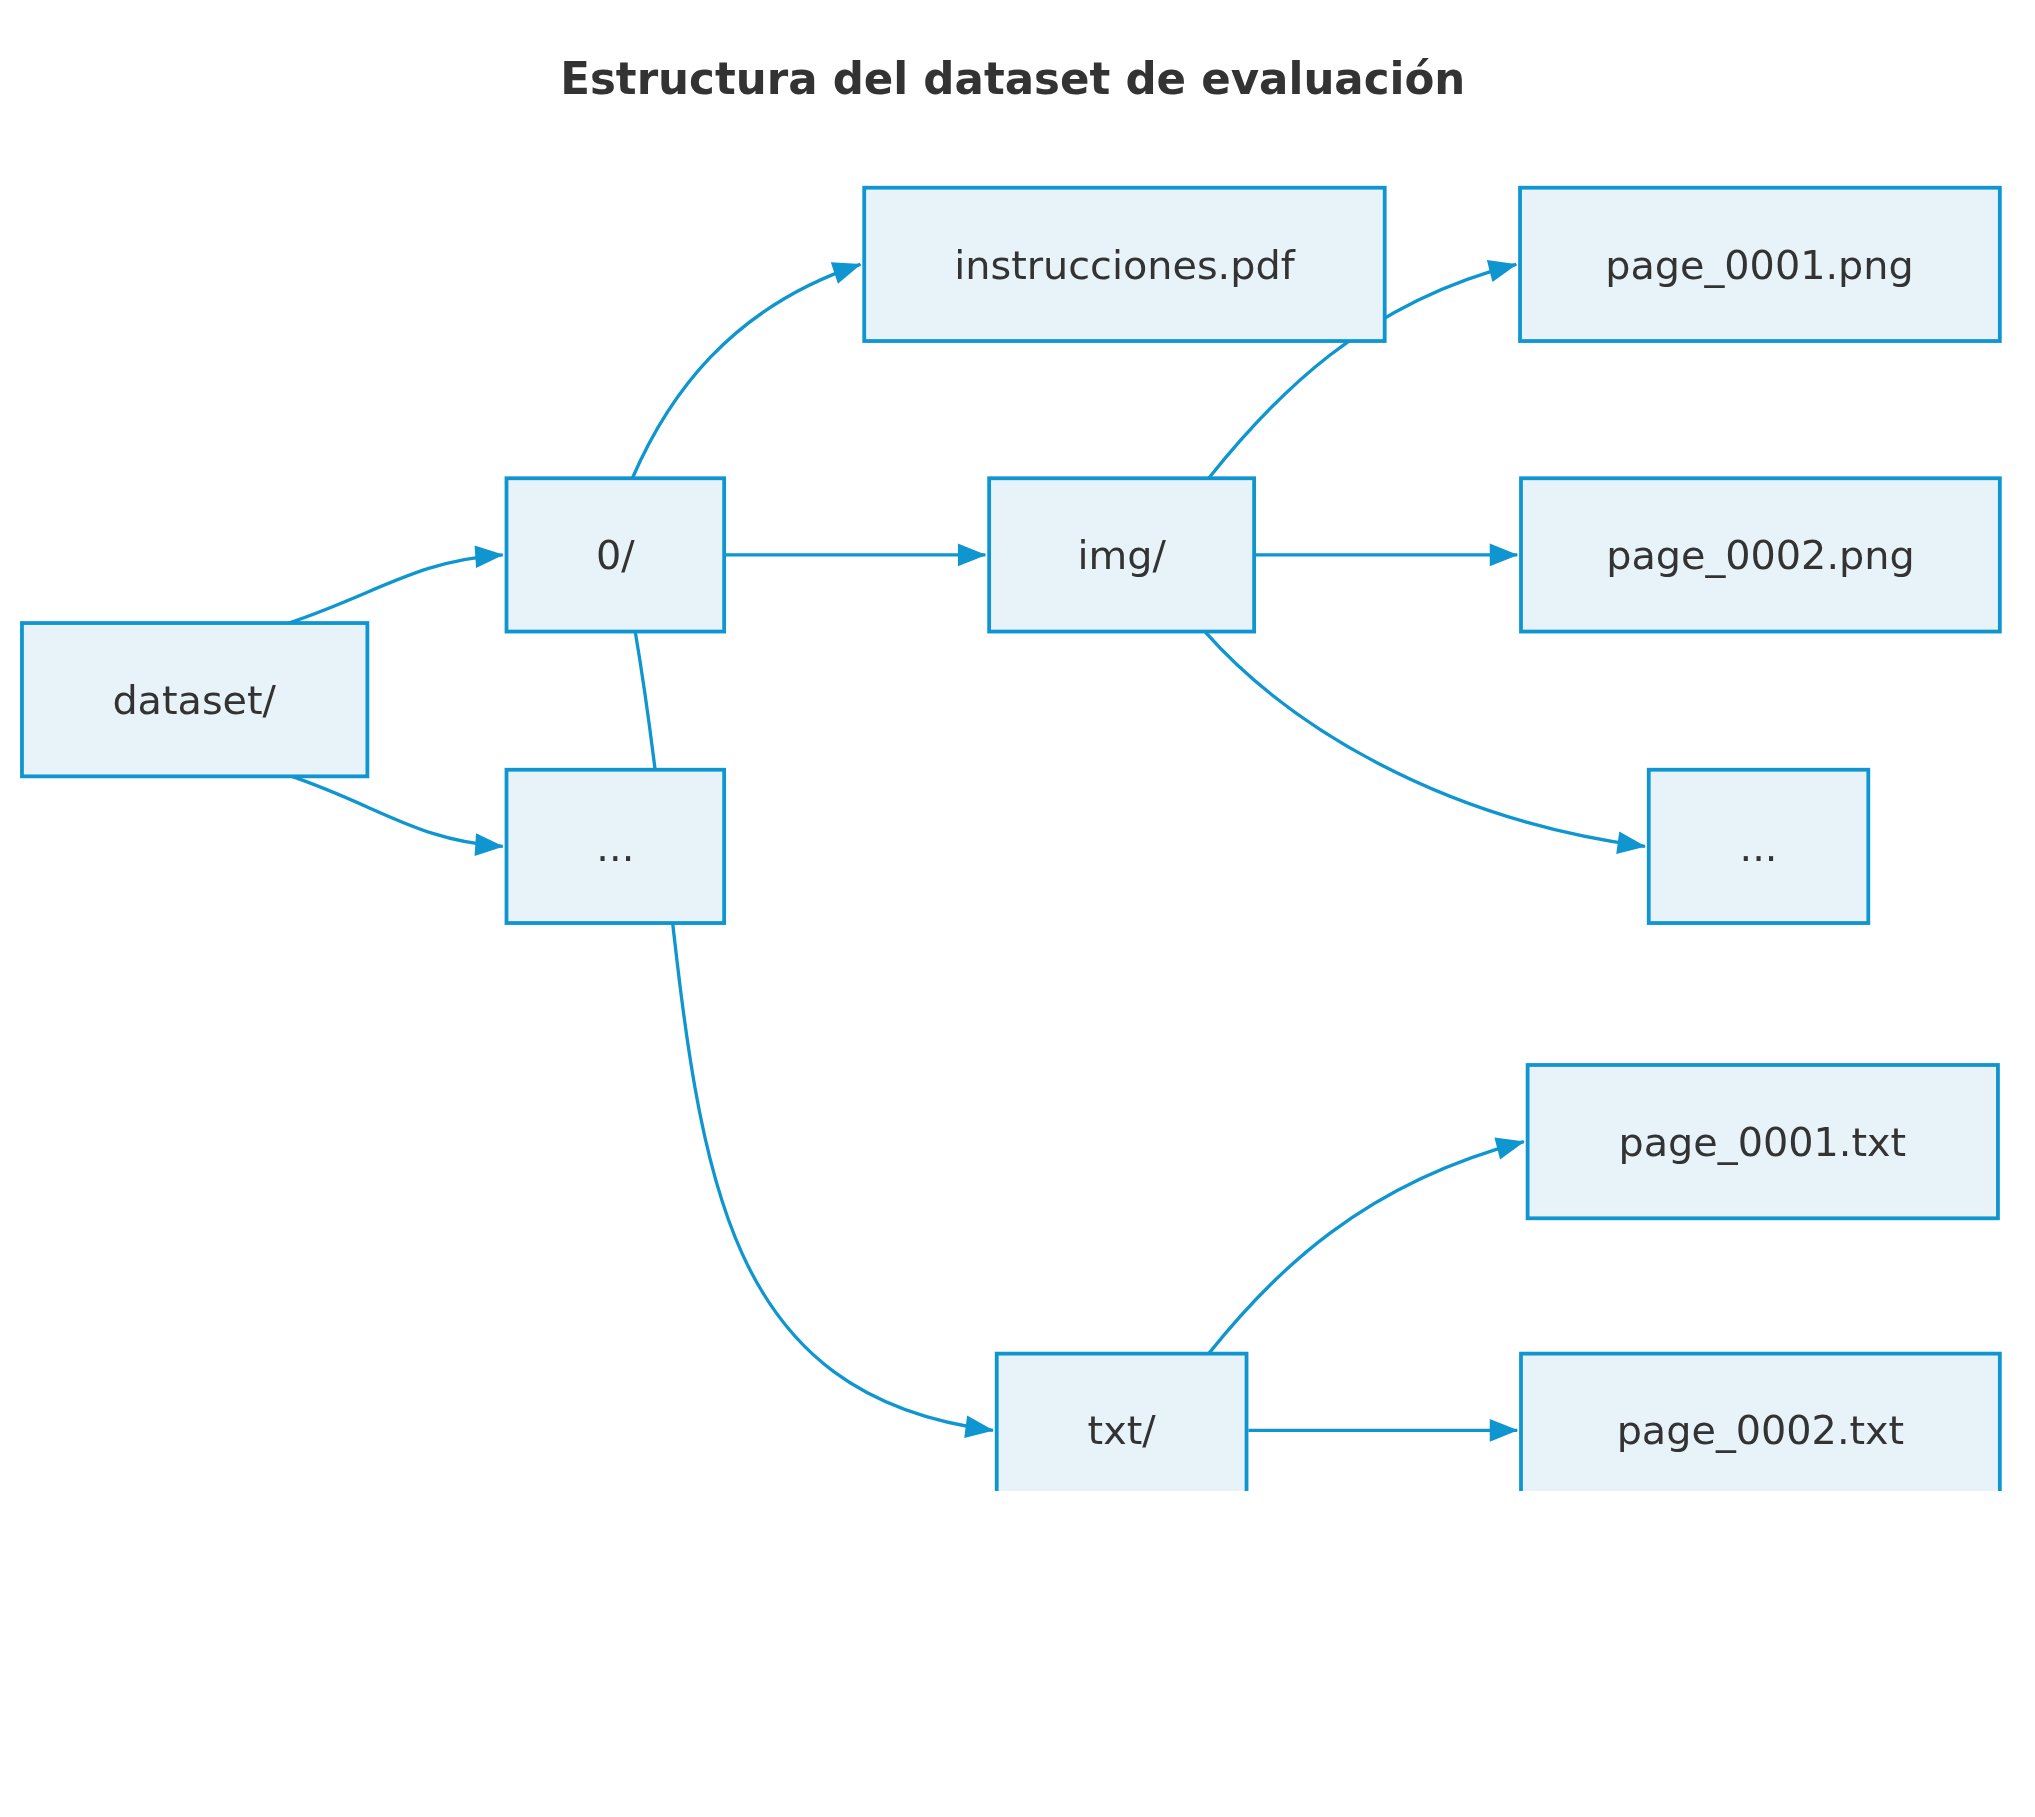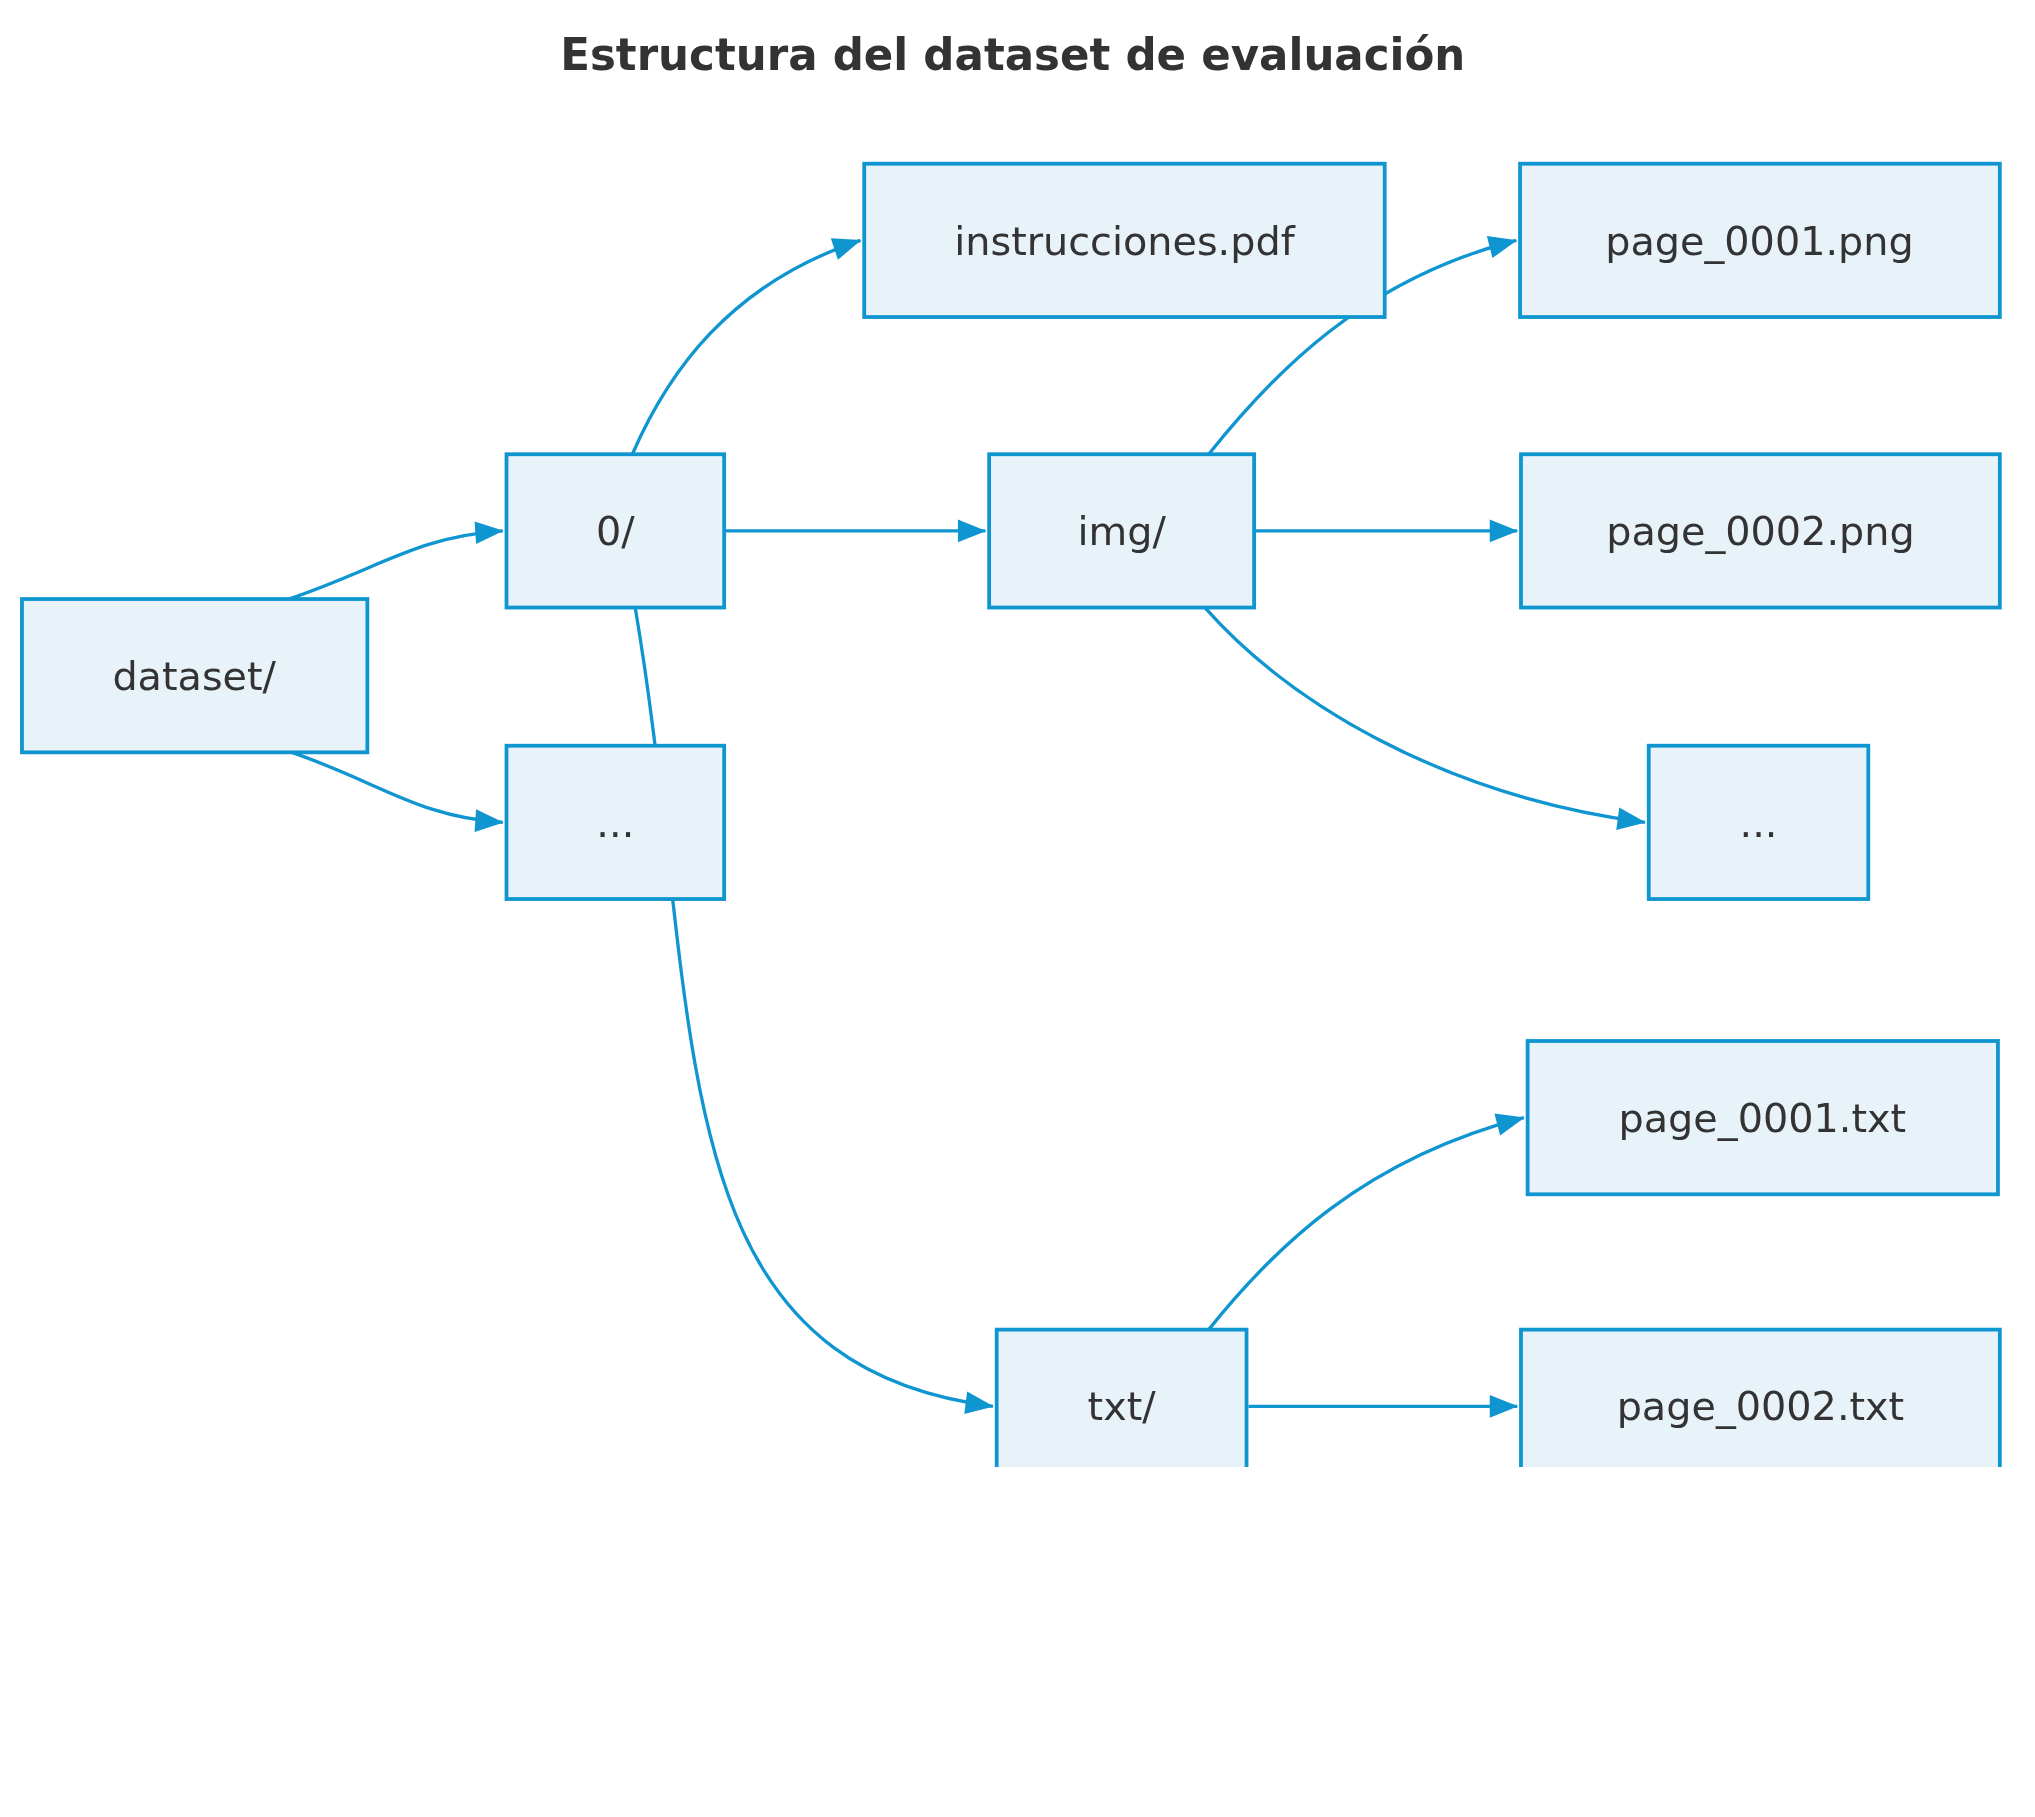--- a/index.html
+++ b/index.html
@@ -13,20 +13,21 @@
     margin: 0;
     padding: 0;
     background: var(--background);
   }
   .stage {
     width: 2036px;
     height: 1467px;
     background: var(--background);
     position: relative;
     overflow: hidden;
+    margin-top: 24px;
   }
   svg { display: block; }
   .edge {
     fill: none;
     stroke: var(--edge);
     stroke-width: 3.5;
   }
   .arrowhead {
     fill: var(--edge);
     stroke: none;

